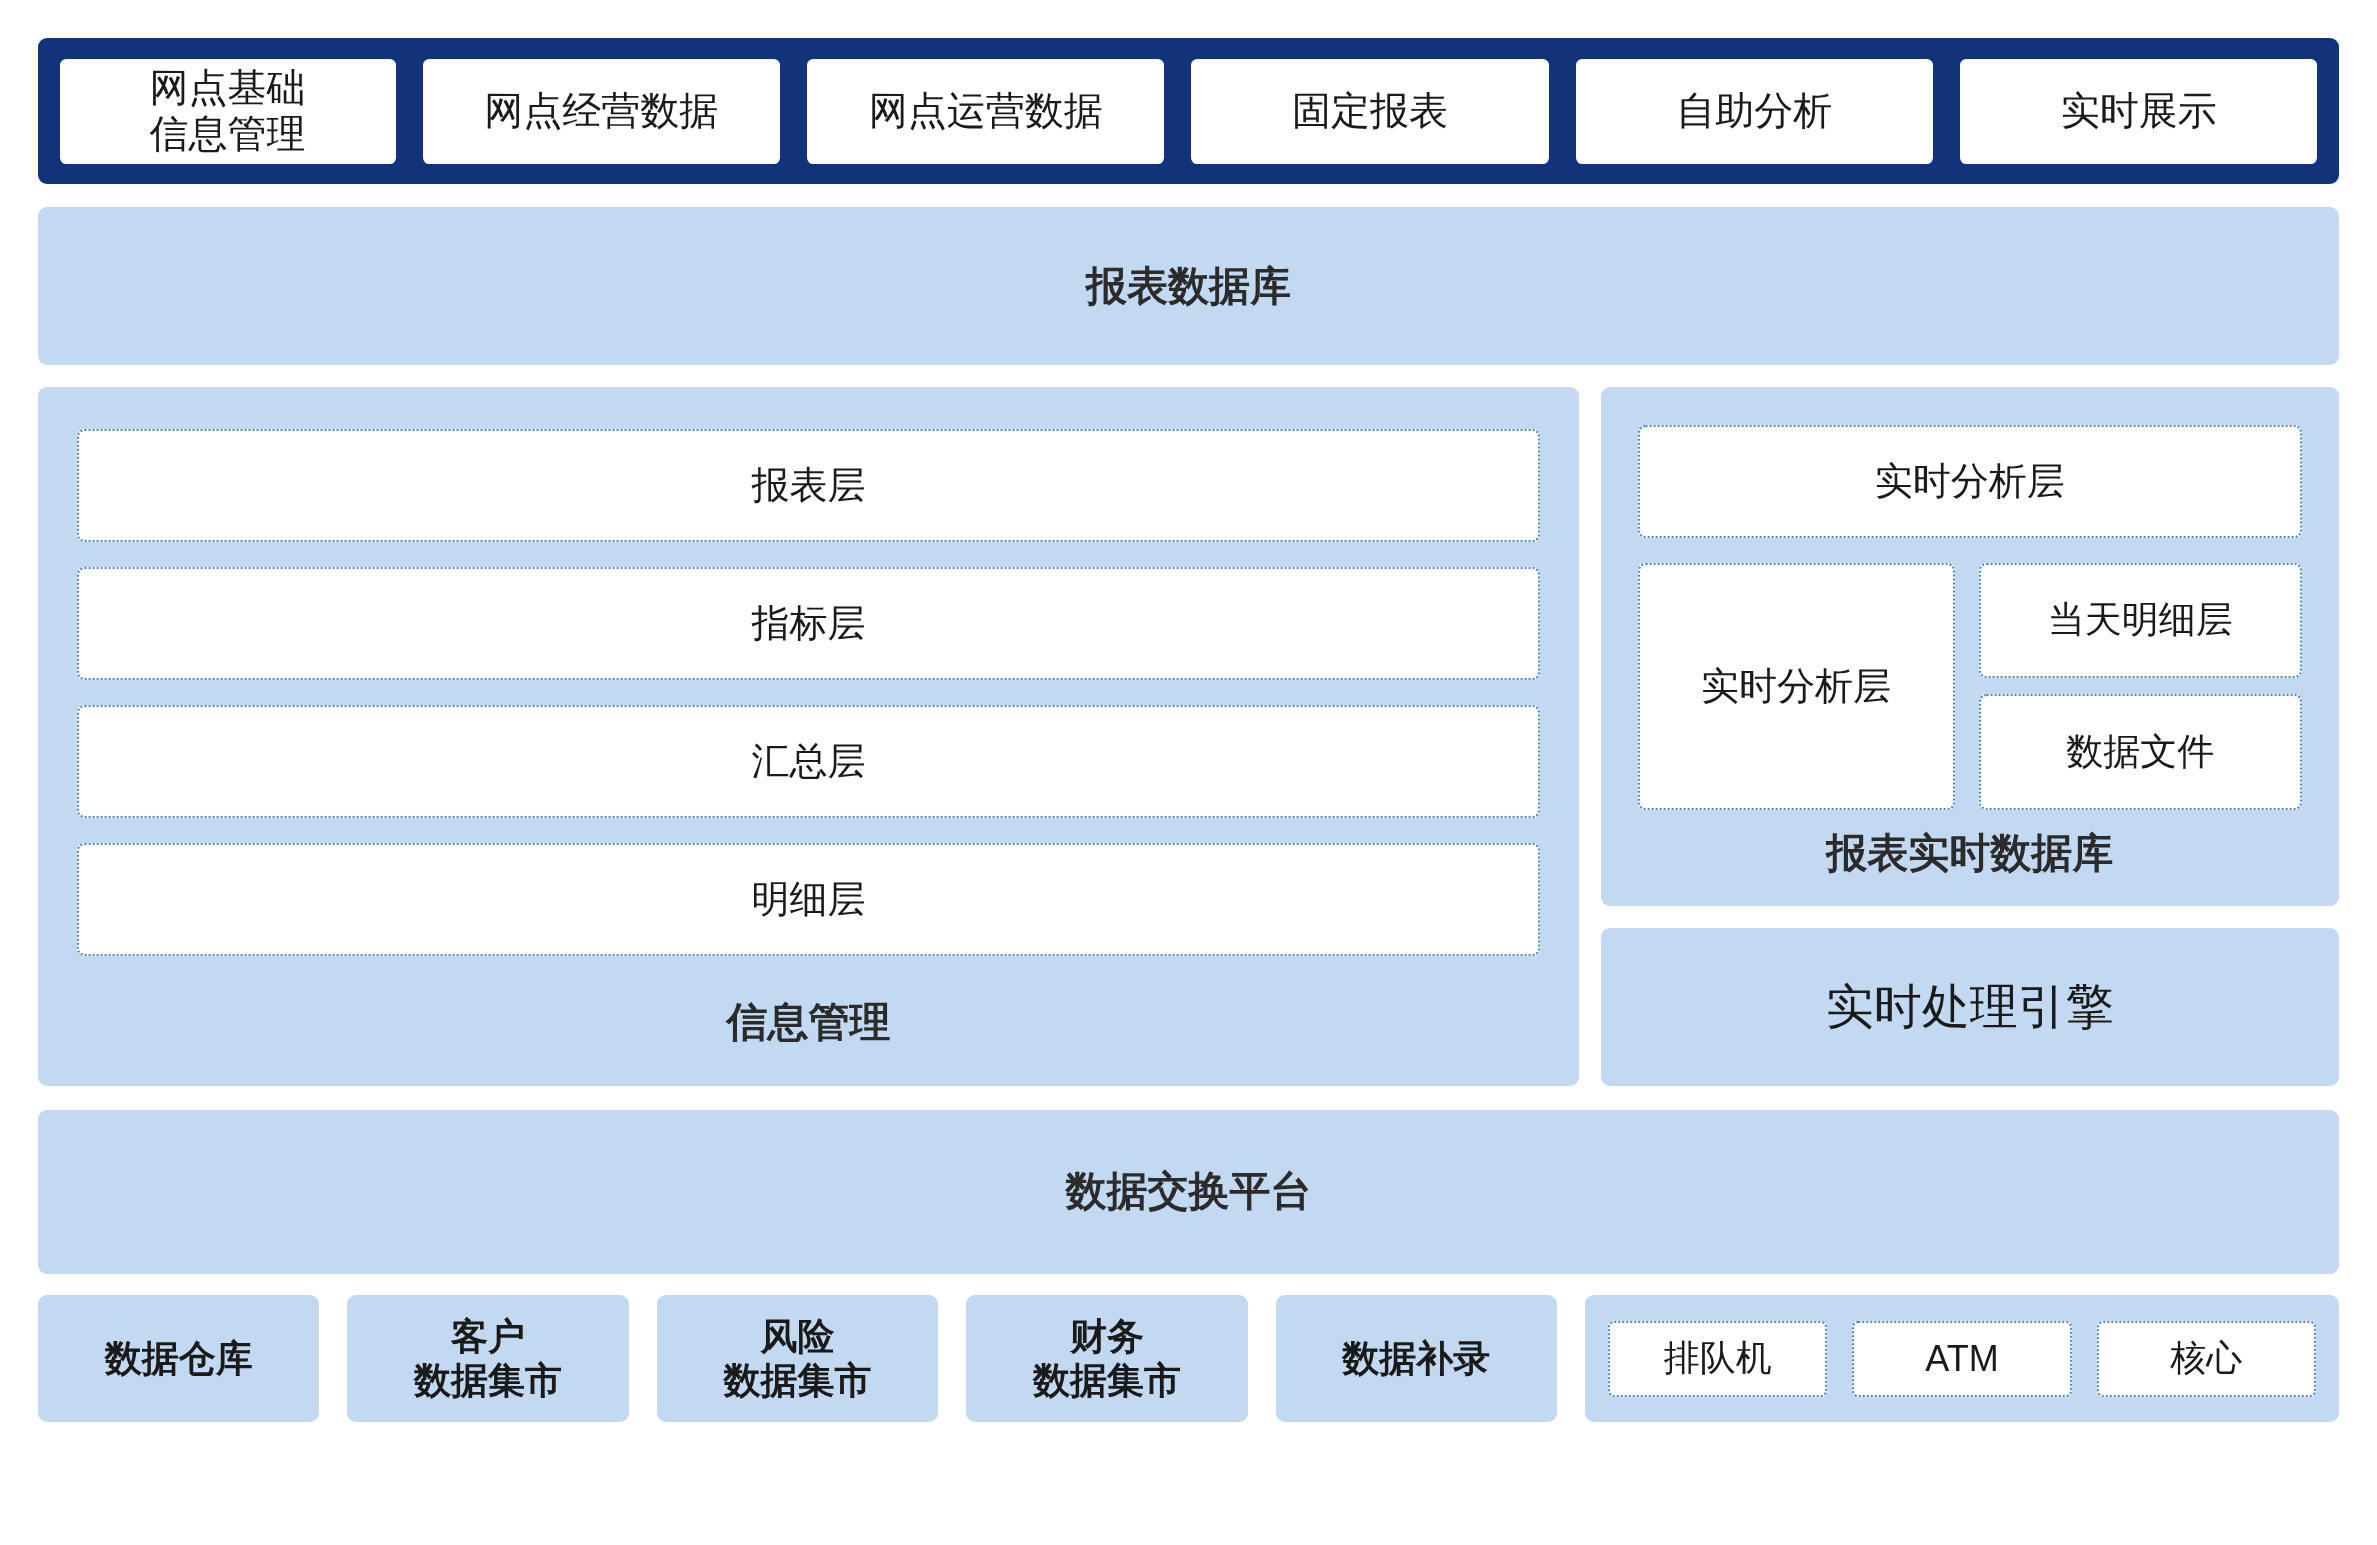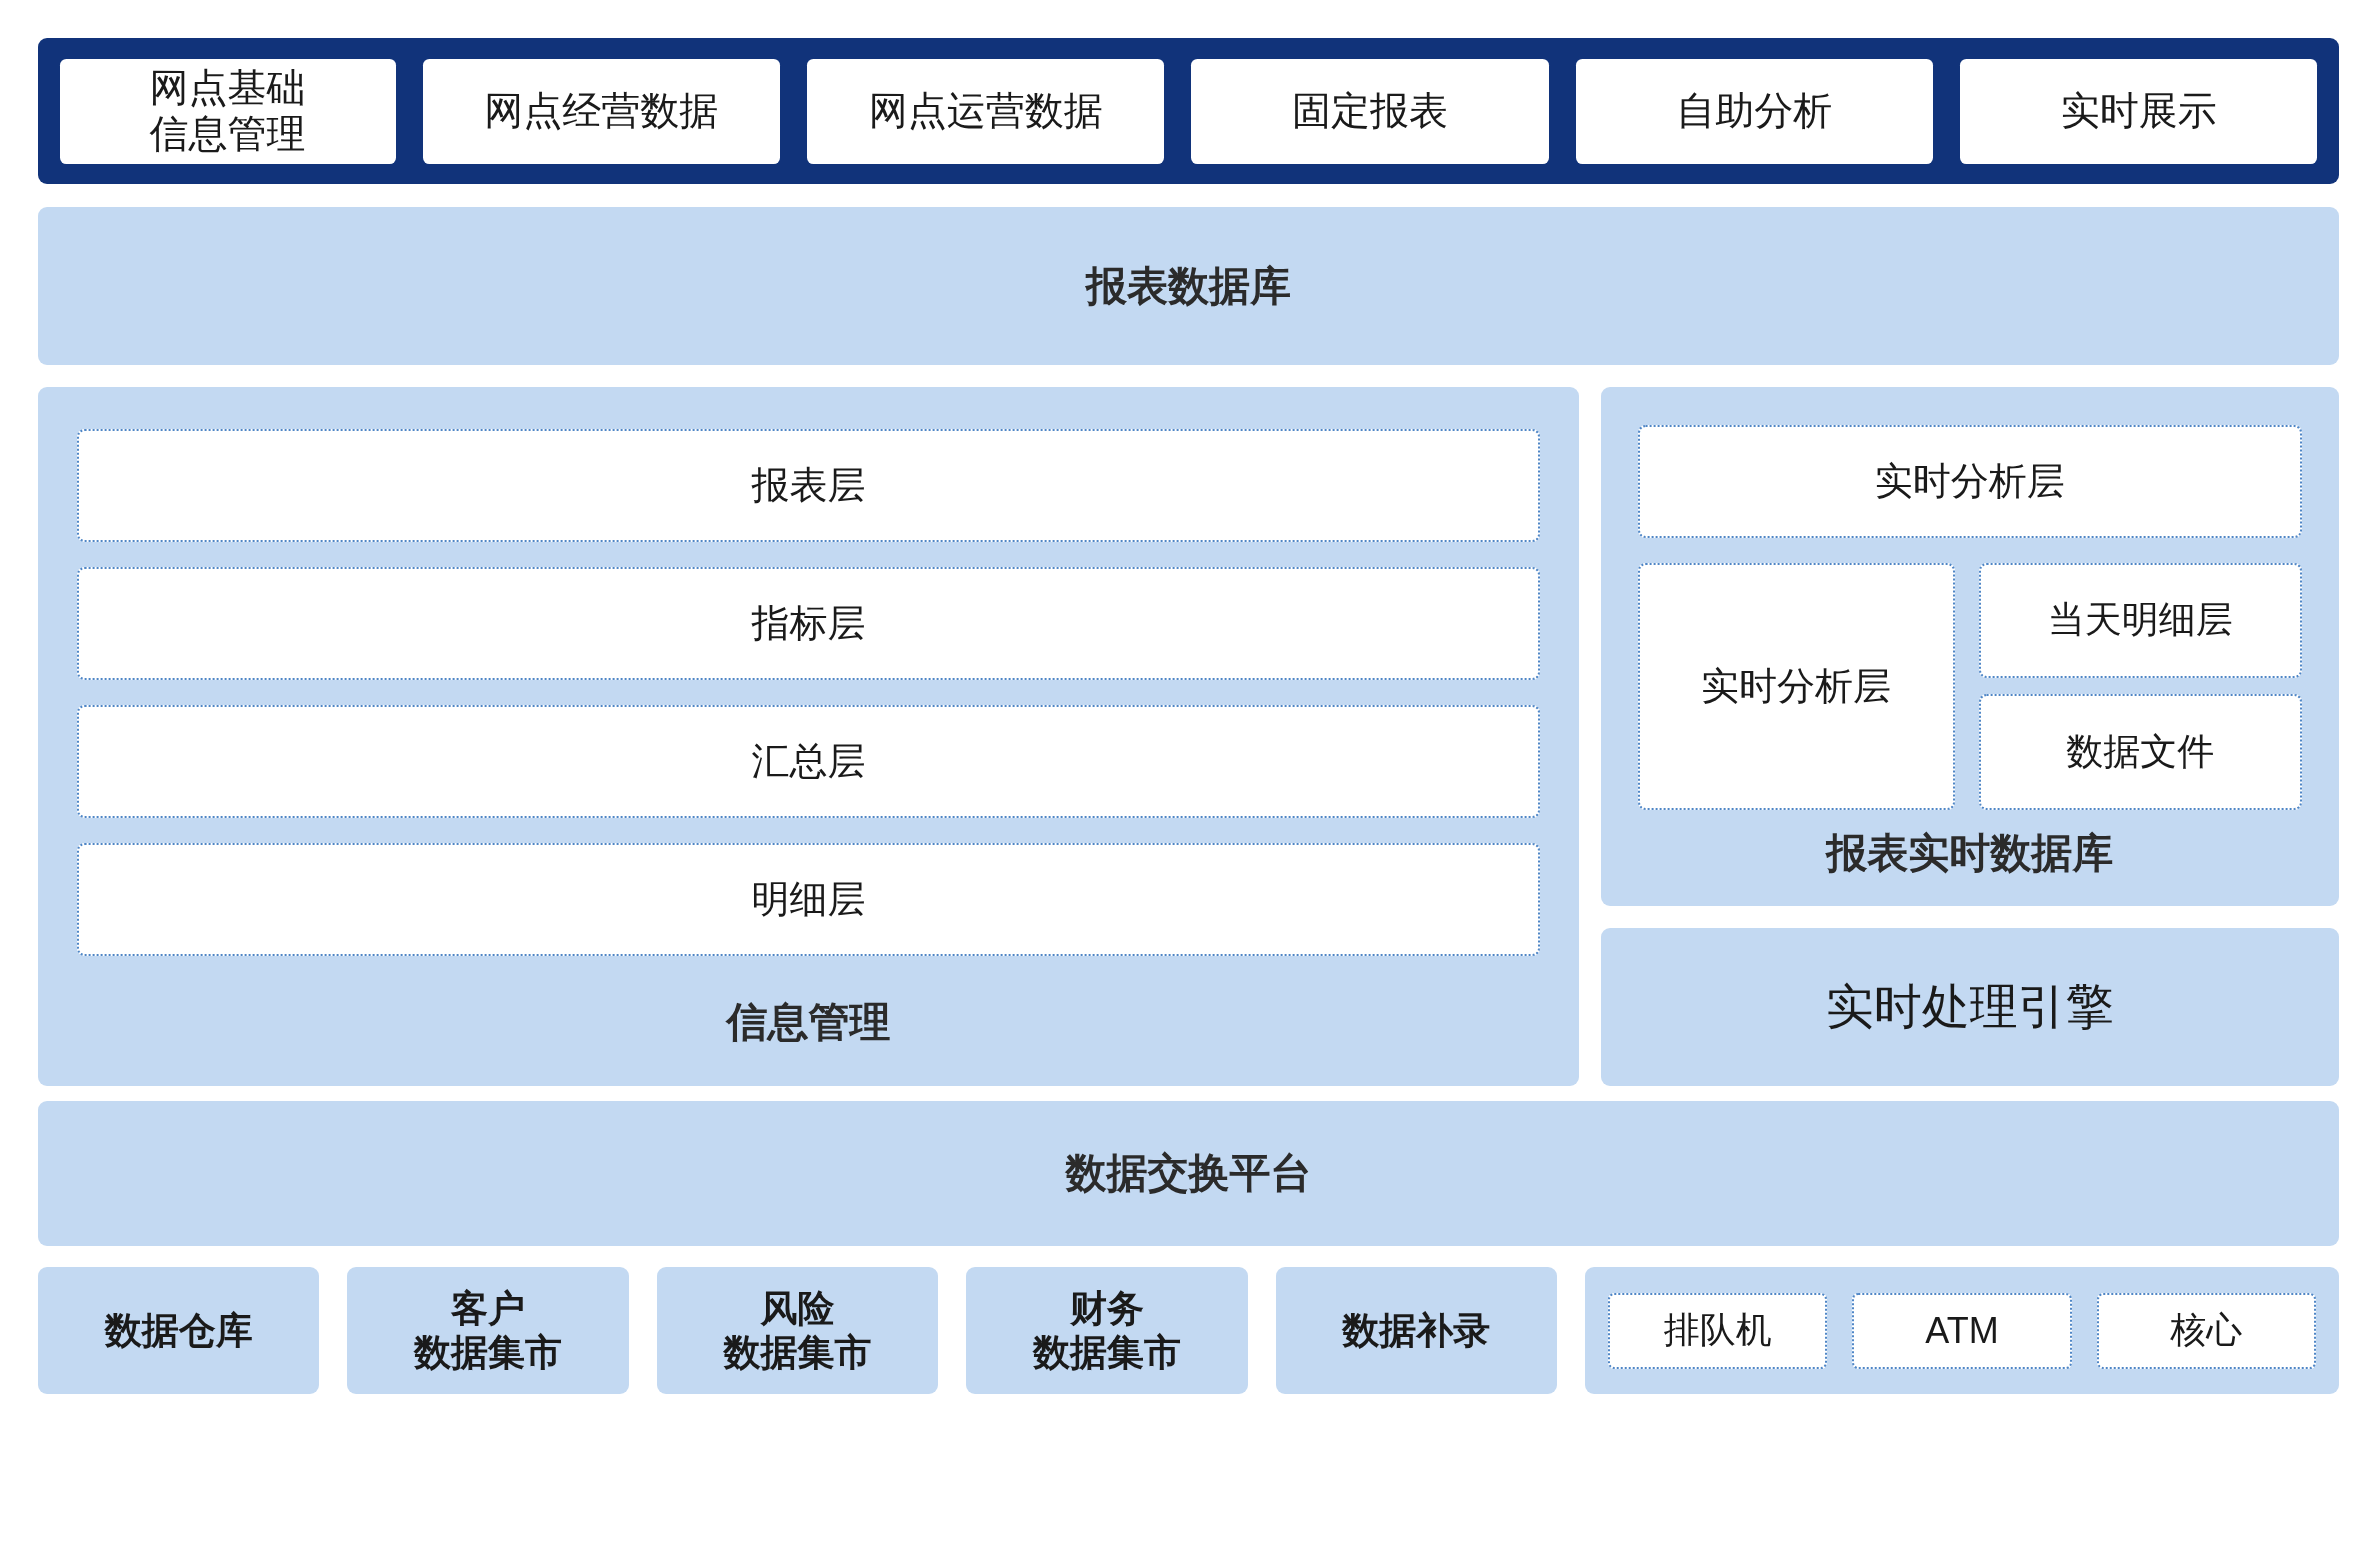--- a/index.html
+++ b/index.html
@@ -175,22 +175,22 @@
     height: 158px;
     display: flex;
     align-items: center;
     justify-content: center;
     font-size: 48px;
     color: #1a1a1a;
   }
 
   
   .exchange {
-    margin-top: 15px;
-    height: 145px;
+    margin-top: 24px;
+    height: 164px;
     display: flex;
     align-items: center;
     justify-content: center;
   }
 
   
   .sources {
     margin-top: 21.6px;
     display: flex;
     gap: 28px;

